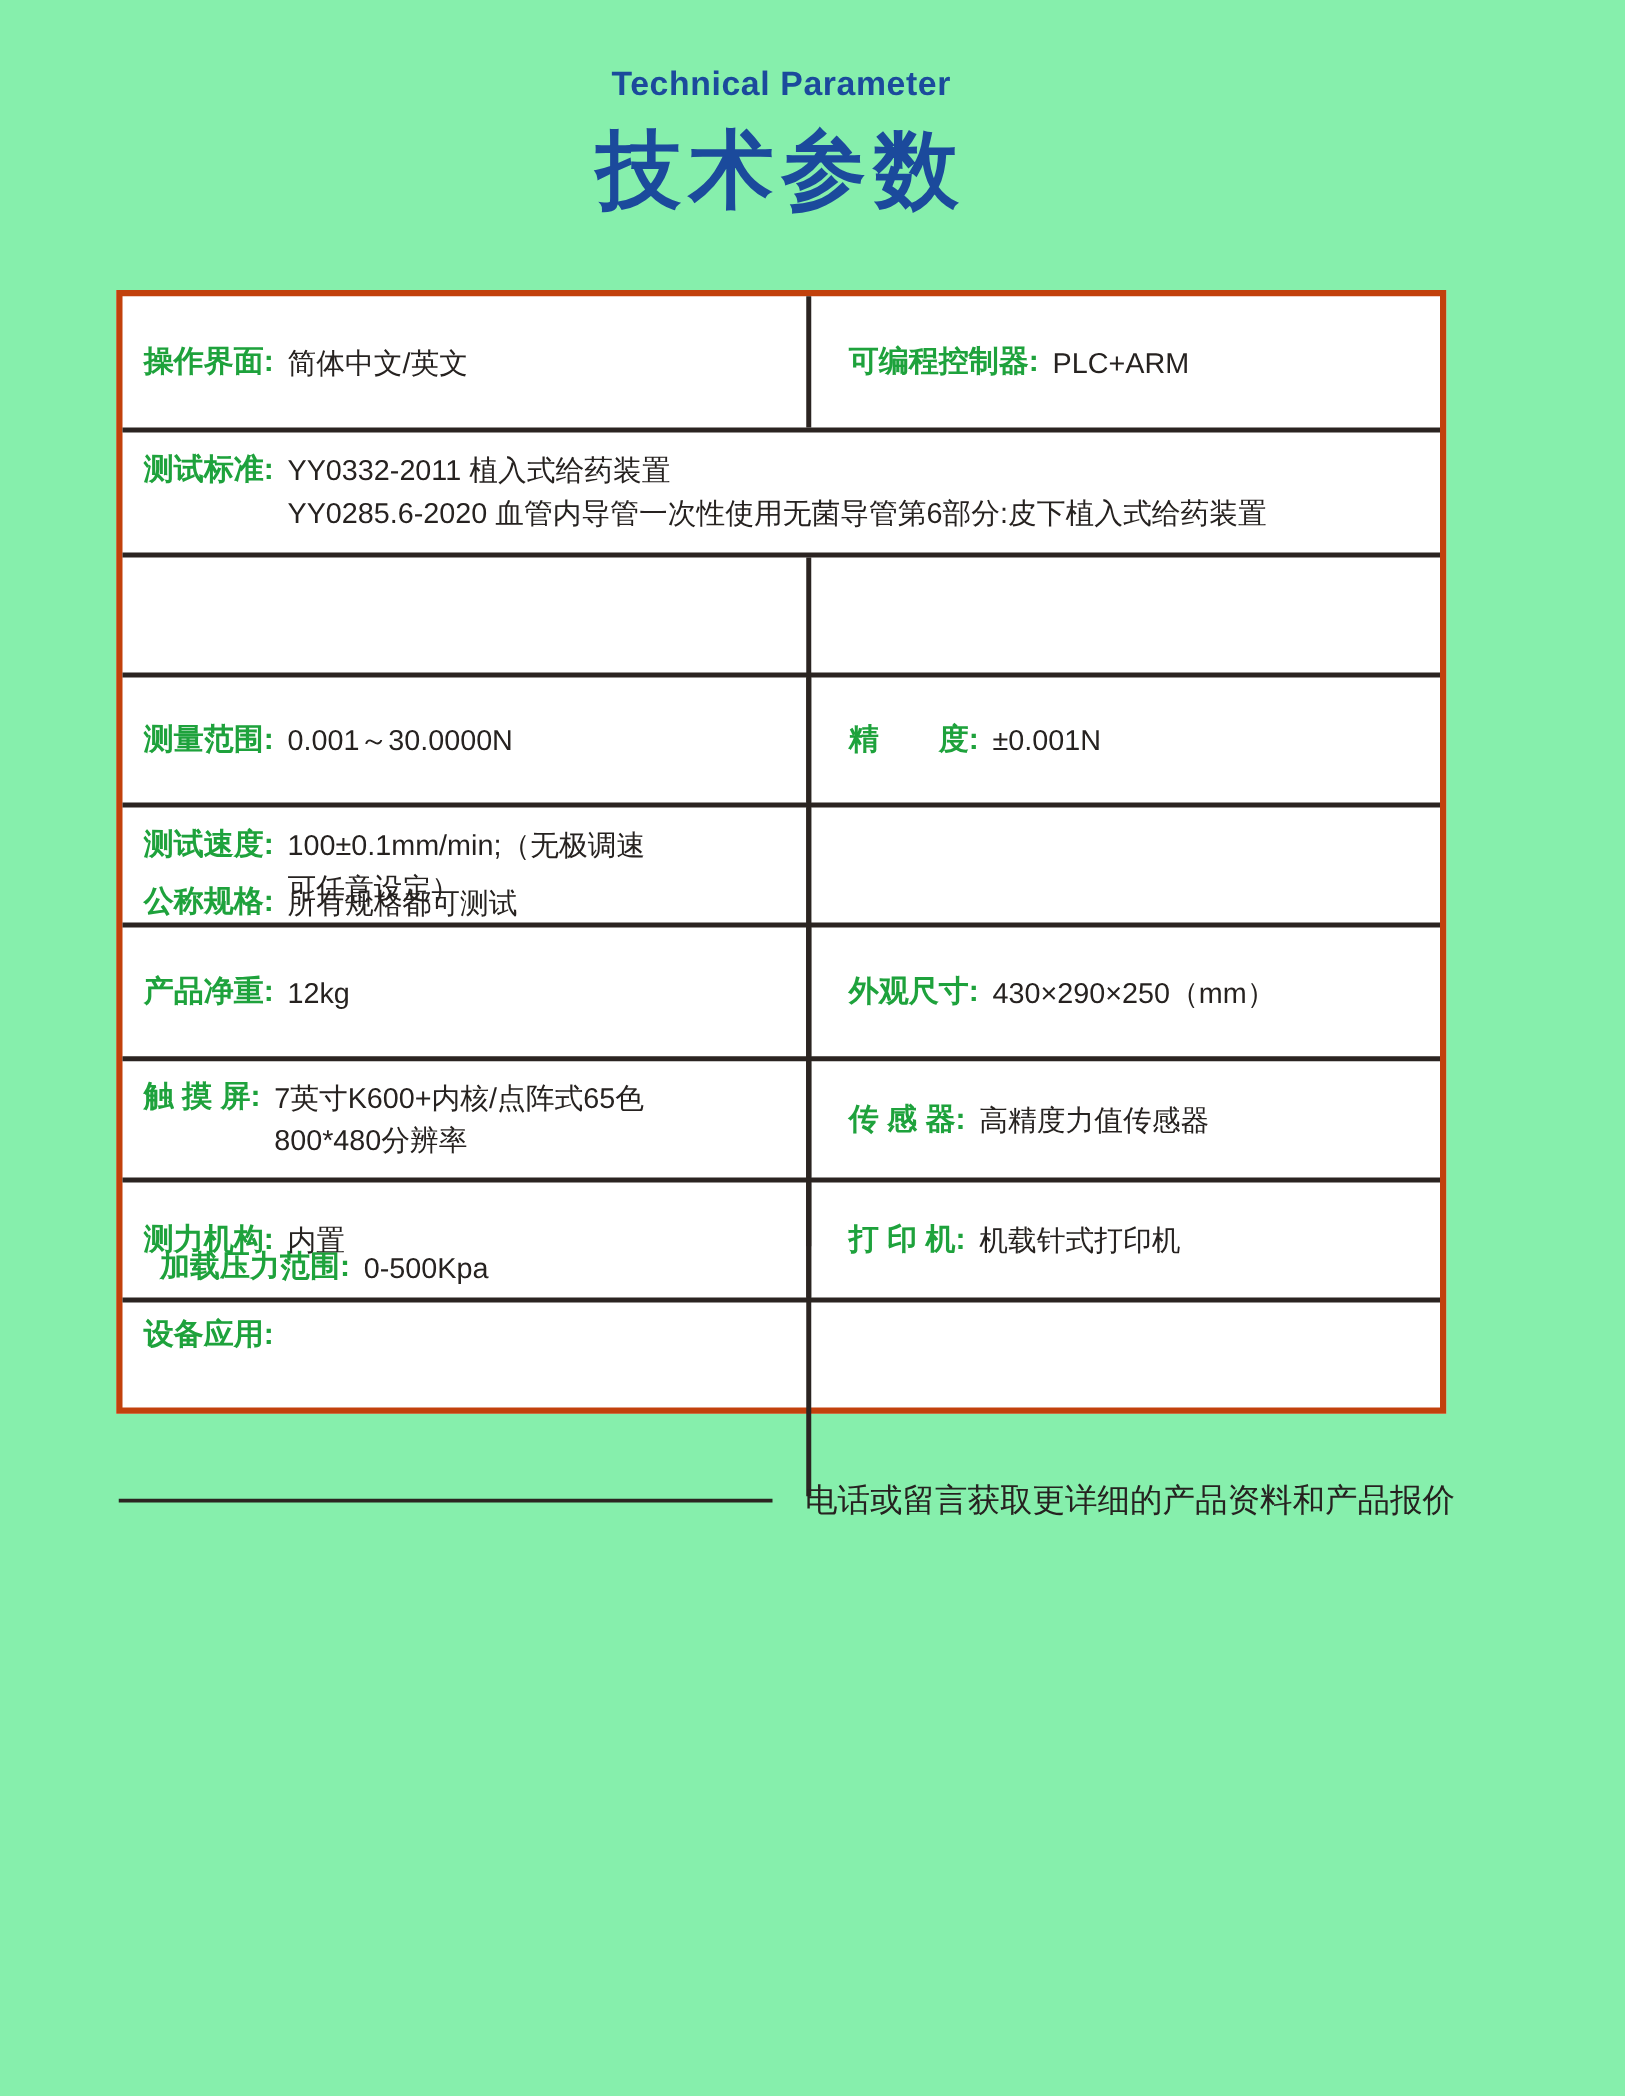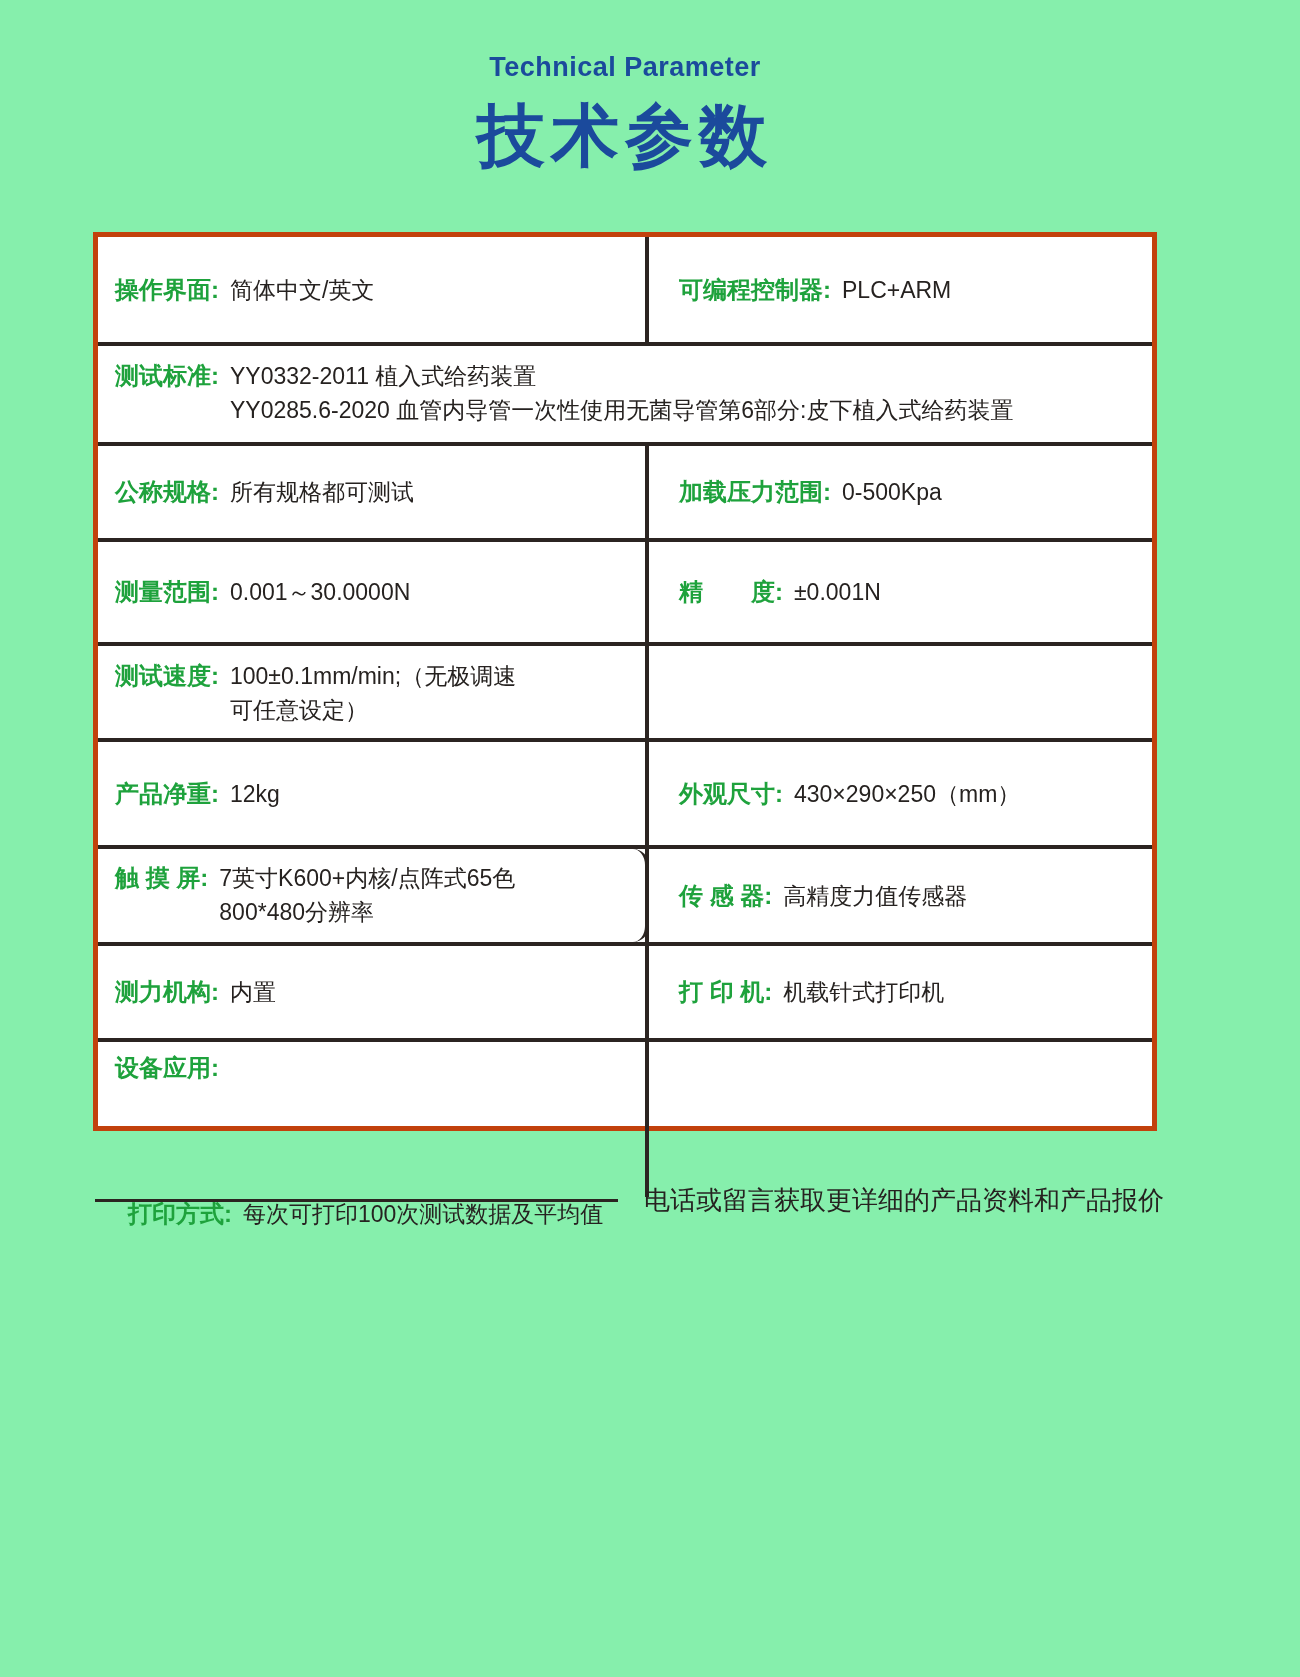--- a/index.html
+++ b/index.html
@@ -28,27 +28,27 @@
   .cell.full{flex:1;}
   .cell.vtop{align-items:flex-start;}
 
   .lbl{
     color:#1ea23c;font-weight:bold;font-size:24px;line-height:34px;
     white-space:pre;margin-right:11px;flex:0 0 auto;
   }
   .val{font-size:23px;line-height:34px;color:#262220;}
   .val .line{white-space:nowrap;}
 
-  .rh1{height:105px;} .rh2{height:100px;} .rh3{height:96px;} .rh4{height:104px;}
+  .rh1{height:105px;} .rh2{height:100px;} .rh3{height:96px;flex-direction:column;} .rh4{height:104px;}
   .rh5{height:96px;flex-direction:column;}  .rh6{height:107px;} .rh7{height:97px;} .rh8{height:97px;}
   .rh9{height:96px;}  .rh10{height:88px;}
 
   .pt-r2{padding-top:13px;}
   .pt-r5{padding-top:13px;}
-  .pt-r8{padding-top:12px;border-radius:16px;}
+  .pt-r8{padding-top:12px;}
   .pt-r10{padding-top:9px;flex-direction:column;}
 
   
   .footer{margin:52px 0 0 95px;display:flex;align-items:center;}
   .footer-line{display:inline-block;width:523px;height:3px;background:#2b2421;flex:0 0 auto;}
   .footer-text{margin-left:26px;font-size:26px;color:#262220;white-space:nowrap;}
 </style>
 </head>
 <body>
 
@@ -105,24 +105,20 @@
     </div>
 
     <div class="row rh5">
       <div class="cell left vtop pt-r5">
         <span class="lbl">测试速度:</span>
         <div class="val">
           <div class="line">100±0.1mm/min;（无极调速</div>
           <div class="line">可任意设定）</div>
         </div>
       </div>
-      <div class="cell right">
-        <span class="lbl">打印方式:</span>
-        <div class="val">每次可打印100次测试数据及平均值</div>
-      </div>
     </div>
 
     <div class="row rh6">
       <div class="cell left">
         <span class="lbl">产品净重:</span>
         <div class="val">12kg</div>
       </div>
       <div class="cell right">
         <span class="lbl">外观尺寸:</span>
         <div class="val">430×290×250（mm）</div>

